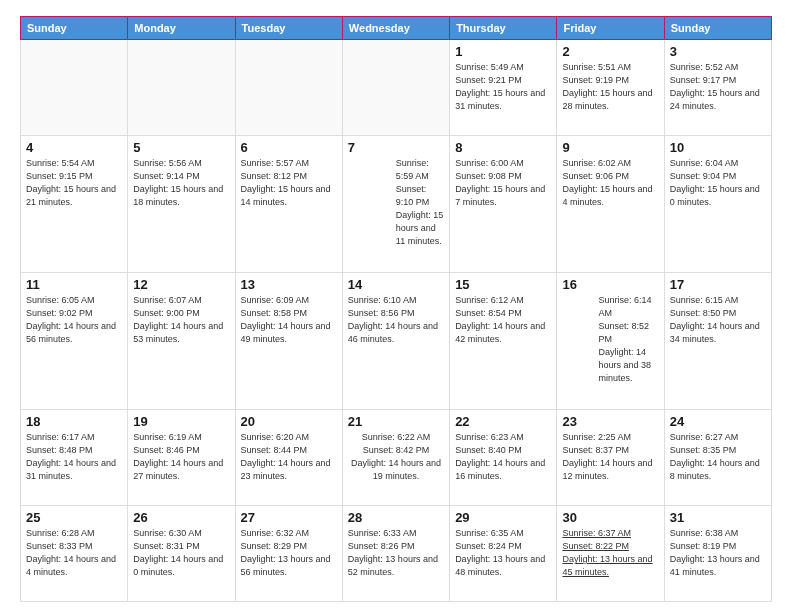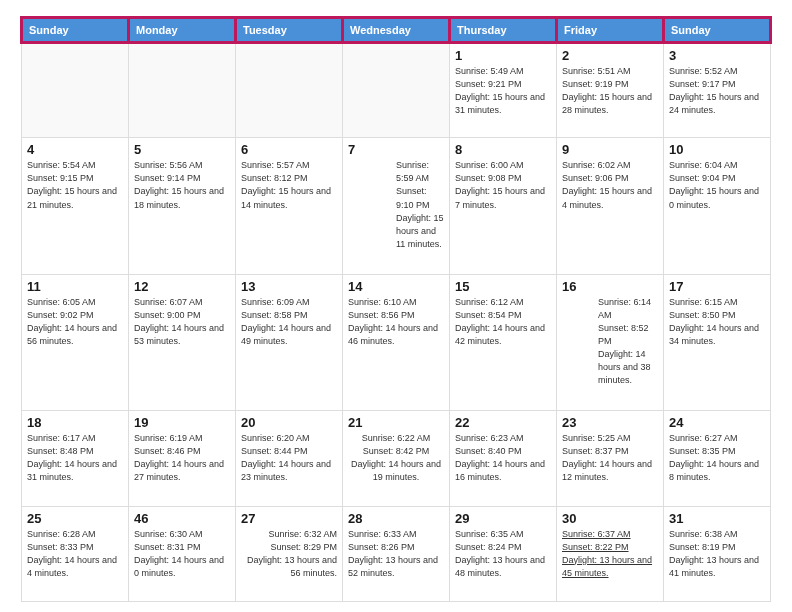--- a/index.html
+++ b/index.html
@@ -51,21 +51,21 @@
       border-collapse: collapse;
       flex: 1;
     }
     .calendar th {
       background: #4a90d9;
       color: #fff;
       font-size: 11px;
       font-weight: bold;
       padding: 5px 6px;
       text-align: left;
-      border: 3px solid #be185d;
+      border: 1px solid #be185d;
     }
     .calendar td {
       border: 1px solid #ddd;
       vertical-align: top;
       padding: 4px 5px;
       width: calc(100% / 7);
       font-size: 9.5px;
       color: #333;
       background: #fff;
       height: 82px;
@@ -247,47 +247,47 @@
 Daylight: 14 hours and 19 minutes.</div>
           </td>
           <td>
             <span class="day-num">22</span>
             <div class="day-info" style="white-space: pre-line;">Sunrise: 6:23 AM
 Sunset: 8:40 PM
 Daylight: 14 hours and 16 minutes.</div>
           </td>
           <td>
             <span class="day-num">23</span>
-            <div class="day-info" style="white-space: pre-line;">Sunrise: 5:25 AM
+            <div class="day-info" style="white-space: pre-line;">Sunrise: 2:25 AM
 Sunset: 8:37 PM
 Daylight: 14 hours and 12 minutes.</div>
           </td>
           <td>
             <span class="day-num">24</span>
             <div class="day-info" style="white-space: pre-line;">Sunrise: 6:27 AM
 Sunset: 8:35 PM
 Daylight: 14 hours and 8 minutes.</div>
           </td>
         </tr>
         <tr>
           <td>
             <span class="day-num">25</span>
             <div class="day-info" style="white-space: pre-line;">Sunrise: 6:28 AM
 Sunset: 8:33 PM
 Daylight: 14 hours and 4 minutes.</div>
           </td>
           <td>
-            <span class="day-num">46</span>
+            <span class="day-num">26</span>
             <div class="day-info" style="white-space: pre-line;">Sunrise: 6:30 AM
 Sunset: 8:31 PM
 Daylight: 14 hours and 0 minutes.</div>
           </td>
           <td>
             <span class="day-num">27</span>
-            <div class="day-info" style="white-space: pre-line; text-align: right;">Sunrise: 6:32 AM
+            <div class="day-info" style="white-space: pre-line;">Sunrise: 6:32 AM
 Sunset: 8:29 PM
 Daylight: 13 hours and 56 minutes.</div>
           </td>
           <td>
             <span class="day-num">28</span>
             <div class="day-info" style="white-space: pre-line;">Sunrise: 6:33 AM
 Sunset: 8:26 PM
 Daylight: 13 hours and 52 minutes.</div>
           </td>
           <td>

